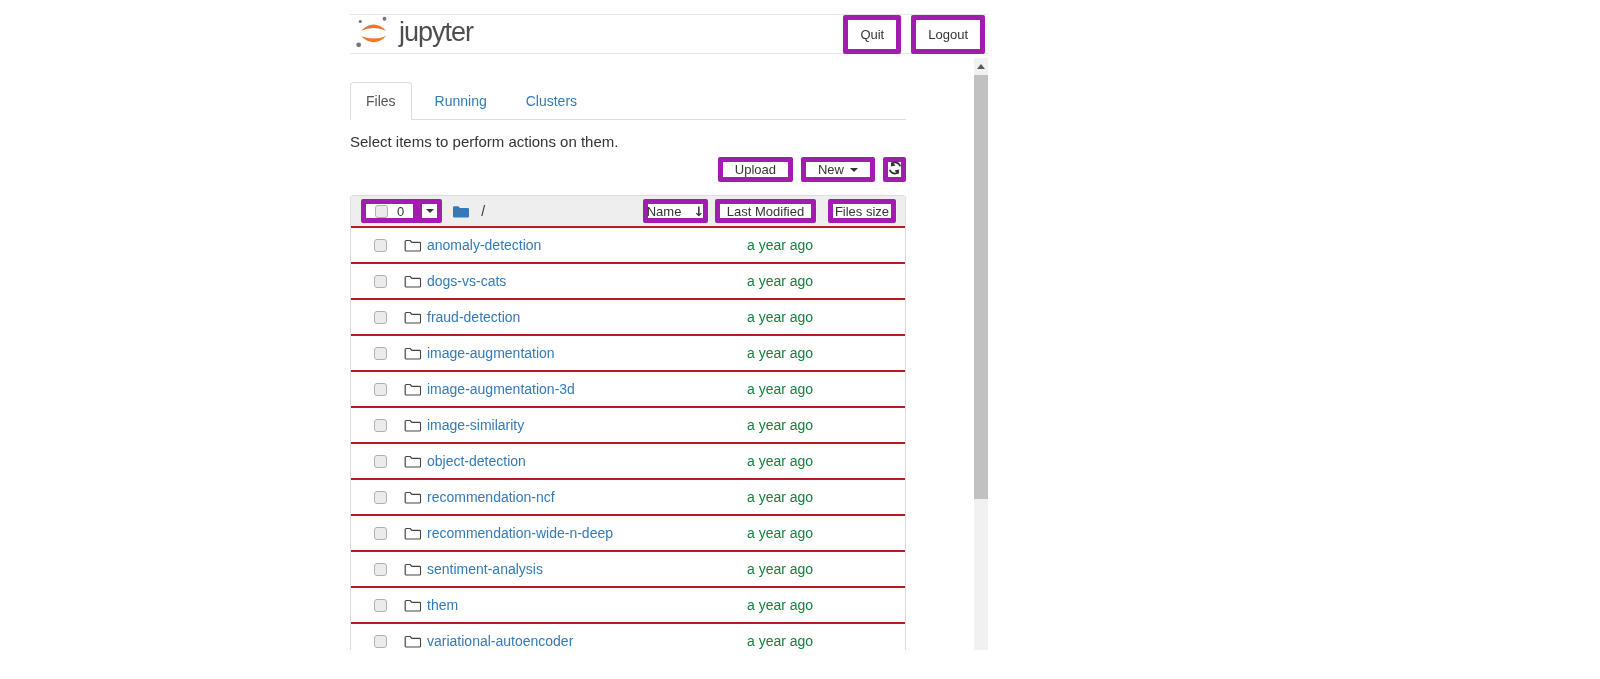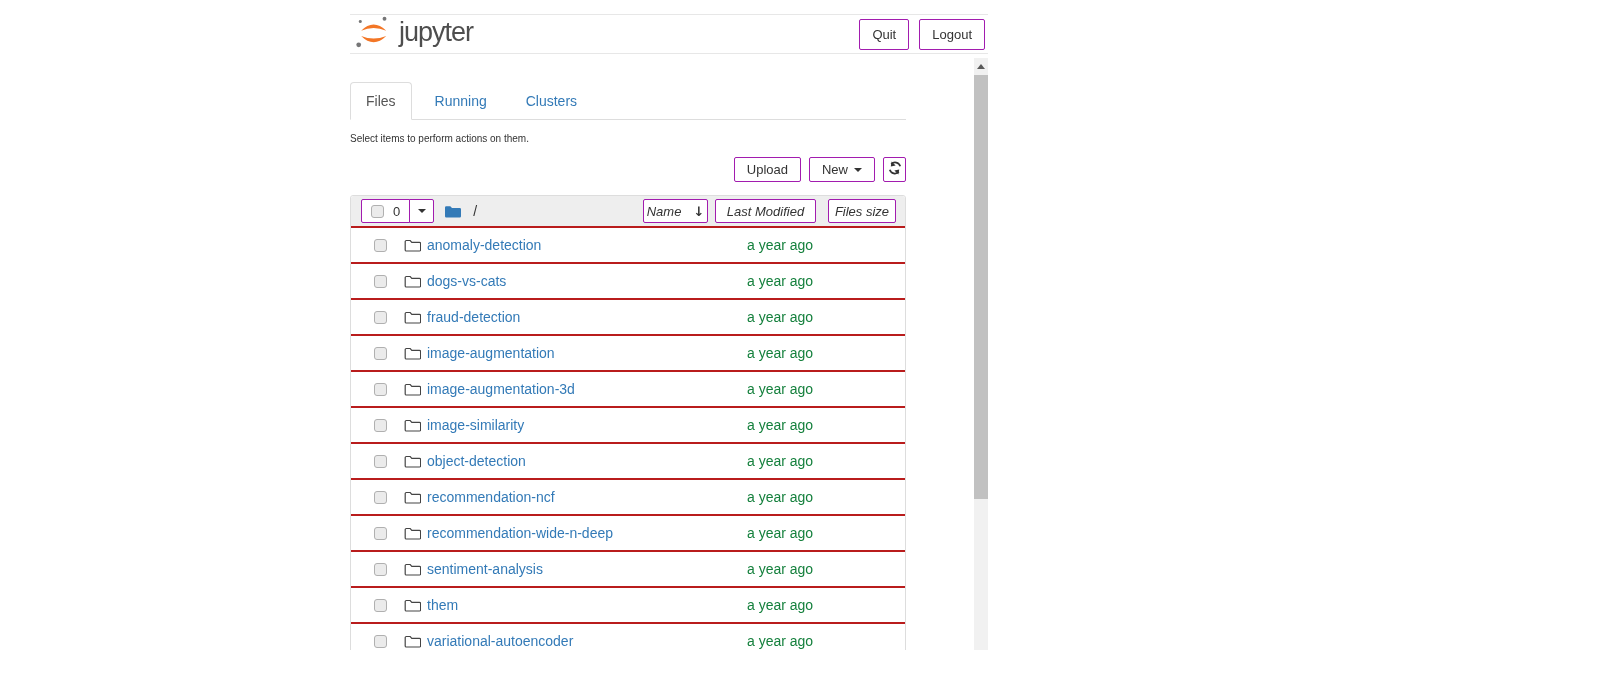--- a/index.html
+++ b/index.html
@@ -12,53 +12,53 @@
   .main-col { position:absolute; left:350px; top:14px; width:638px; }
   .site-header {
     display:flex; justify-content:space-between; align-items:center;
     border-top:1px solid #e7e7e7; border-bottom:1px solid #e7e7e7;
     height:40px; padding-left:5px; padding-right:3px;
   }
   .logo { display:flex; align-items:center; gap:7px; cursor:pointer; }
   .logo svg { width:37px; height:34px; }
   .logo-text { font-size:27px; letter-spacing:-1px; color:var(--logo_text,#4e4e4e); padding-bottom:4px; }
   .header-buttons { display:flex; gap:10px; }
-  .btn { background:#fff; border:1px solid #a21caf; border-radius:2px; color:#333; cursor:pointer; font-family:inherit; }
+  .btn { background:#fff; border:5px solid #a21caf; border-radius:2px; color:#333; cursor:pointer; font-family:inherit; }
   .btn-header { font-size:13px; padding:7px 12px; }
   
   .scroll-area { position:absolute; left:350px; top:58px; width:638px; height:592px; overflow:hidden; }
   .content { width:556px; }
   .tabs { display:flex; align-items:flex-end; margin-top:24px; border-bottom:1px solid #ddd; list-style:none; }
   .tab {
     font-size:14px; padding:10px 15px; margin-bottom:-1px; cursor:pointer;
     border:1px solid transparent; border-radius:4px 4px 0 0; color:var(--accent_link,#337ab7);
   }
   .tab + .tab { margin-left:7px; }
   .tab.active { color:#555; background:#fff; border-color:#ddd; border-bottom-color:#fff; cursor:default; }
-  .select-msg { font-size:10px; margin-top:13px; height:19px; }
+  .select-msg { font-size:15px; margin-top:13px; height:19px; }
   .toolbar { display:flex; justify-content:flex-end; align-items:center; gap:8px; margin-top:5px; height:25px; }
   .btn-sm { font-size:13px; padding:4px 12px; height:25px; display:inline-flex; align-items:center; gap:6px; }
   .btn-refresh { width:23px; justify-content:center; padding:0; }
   .caret {
     display:inline-block; width:0; height:0;
     border-left:4px solid transparent; border-right:4px solid transparent; border-top:4px solid #333;
   }
   
   .file-list { margin-top:13px; border:1px solid #ddd; border-radius:3px; list-style:none; }
   .list-header {
     background:#eee; height:30px; display:flex; align-items:center;
     padding:0 9px 0 10px; border-radius:3px 3px 0 0;
   }
   .btn-group { display:inline-flex; height:24px; }
   .btn-check { display:inline-flex; align-items:center; gap:9px; padding:0 9px; font-size:13px; border-radius:2px 0 0 2px; }
   .btn-dd { width:25px; display:inline-flex; align-items:center; justify-content:center; border-radius:0 2px 2px 0; margin-left:-1px; }
   .checkbox { width:13px; height:13px; background:#ebebeb; border:1px solid #b0b0b0; border-radius:3px; cursor:pointer; flex:none; }
   .breadcrumb { display:flex; align-items:center; gap:6px; margin-left:10px; font-size:14px; }
   .header-spacer { flex:1; }
-  .sort-btn { font-size:13px; height:24px; display:inline-flex; align-items:center; justify-content:center; gap:12px;font-style:italic; }
+  .sort-btn { font-size:13px; height:24px; display:inline-flex; align-items:center; justify-content:center; gap:12px; }
   .sort-name { width:65px; }
   .sort-modified { width:101px; margin-left:7px; }
   .sort-size { width:68px; margin-left:12px; }
   .sort-arrow { font-family:"DejaVu Sans",sans-serif; font-weight:700; font-size:13px; }
   .file-row { display:flex; align-items:center; height:36px; border-top:2px solid #b91c1c; padding-left:23px; }
   .file-row .checkbox { margin-right:17px; }
   .folder-glyph { display:inline-flex; margin-right:6px; }
   .file-name { color:var(--accent_link,#337ab7); font-size:14px; text-decoration:none; cursor:pointer; }
   .file-modified { width:158px; margin-left:auto; font-size:14px; color:#15803d; flex:none; }
   

